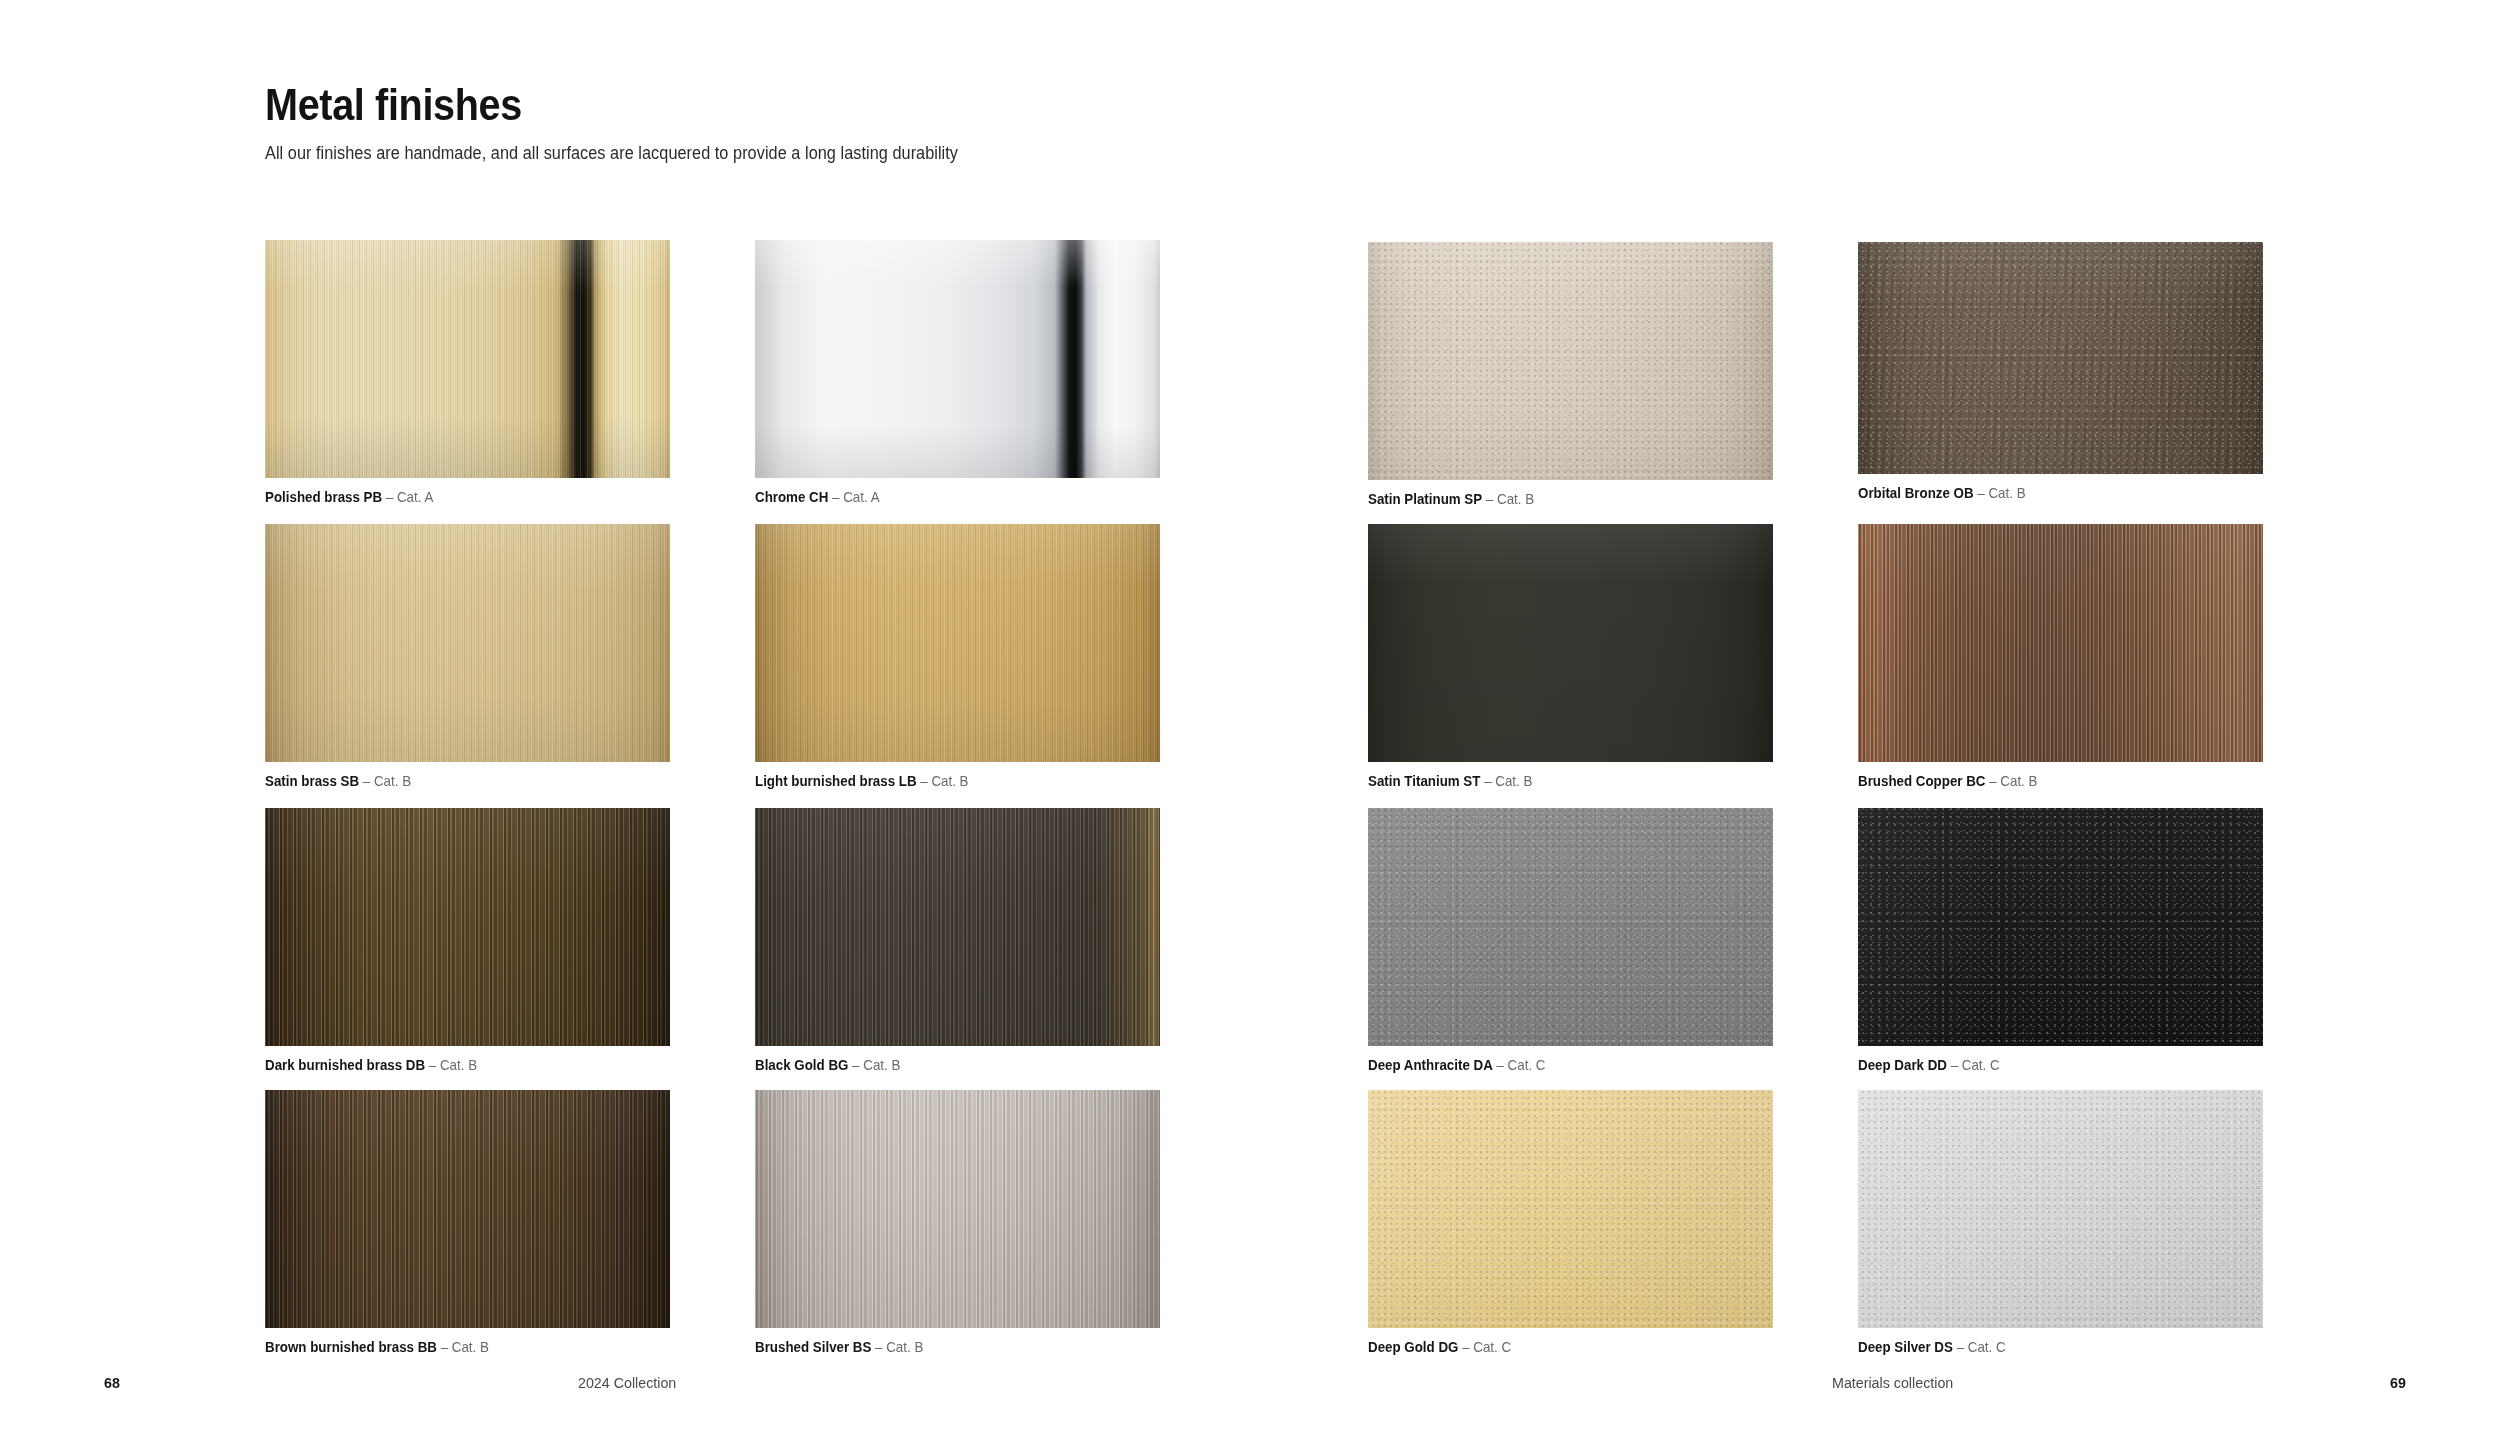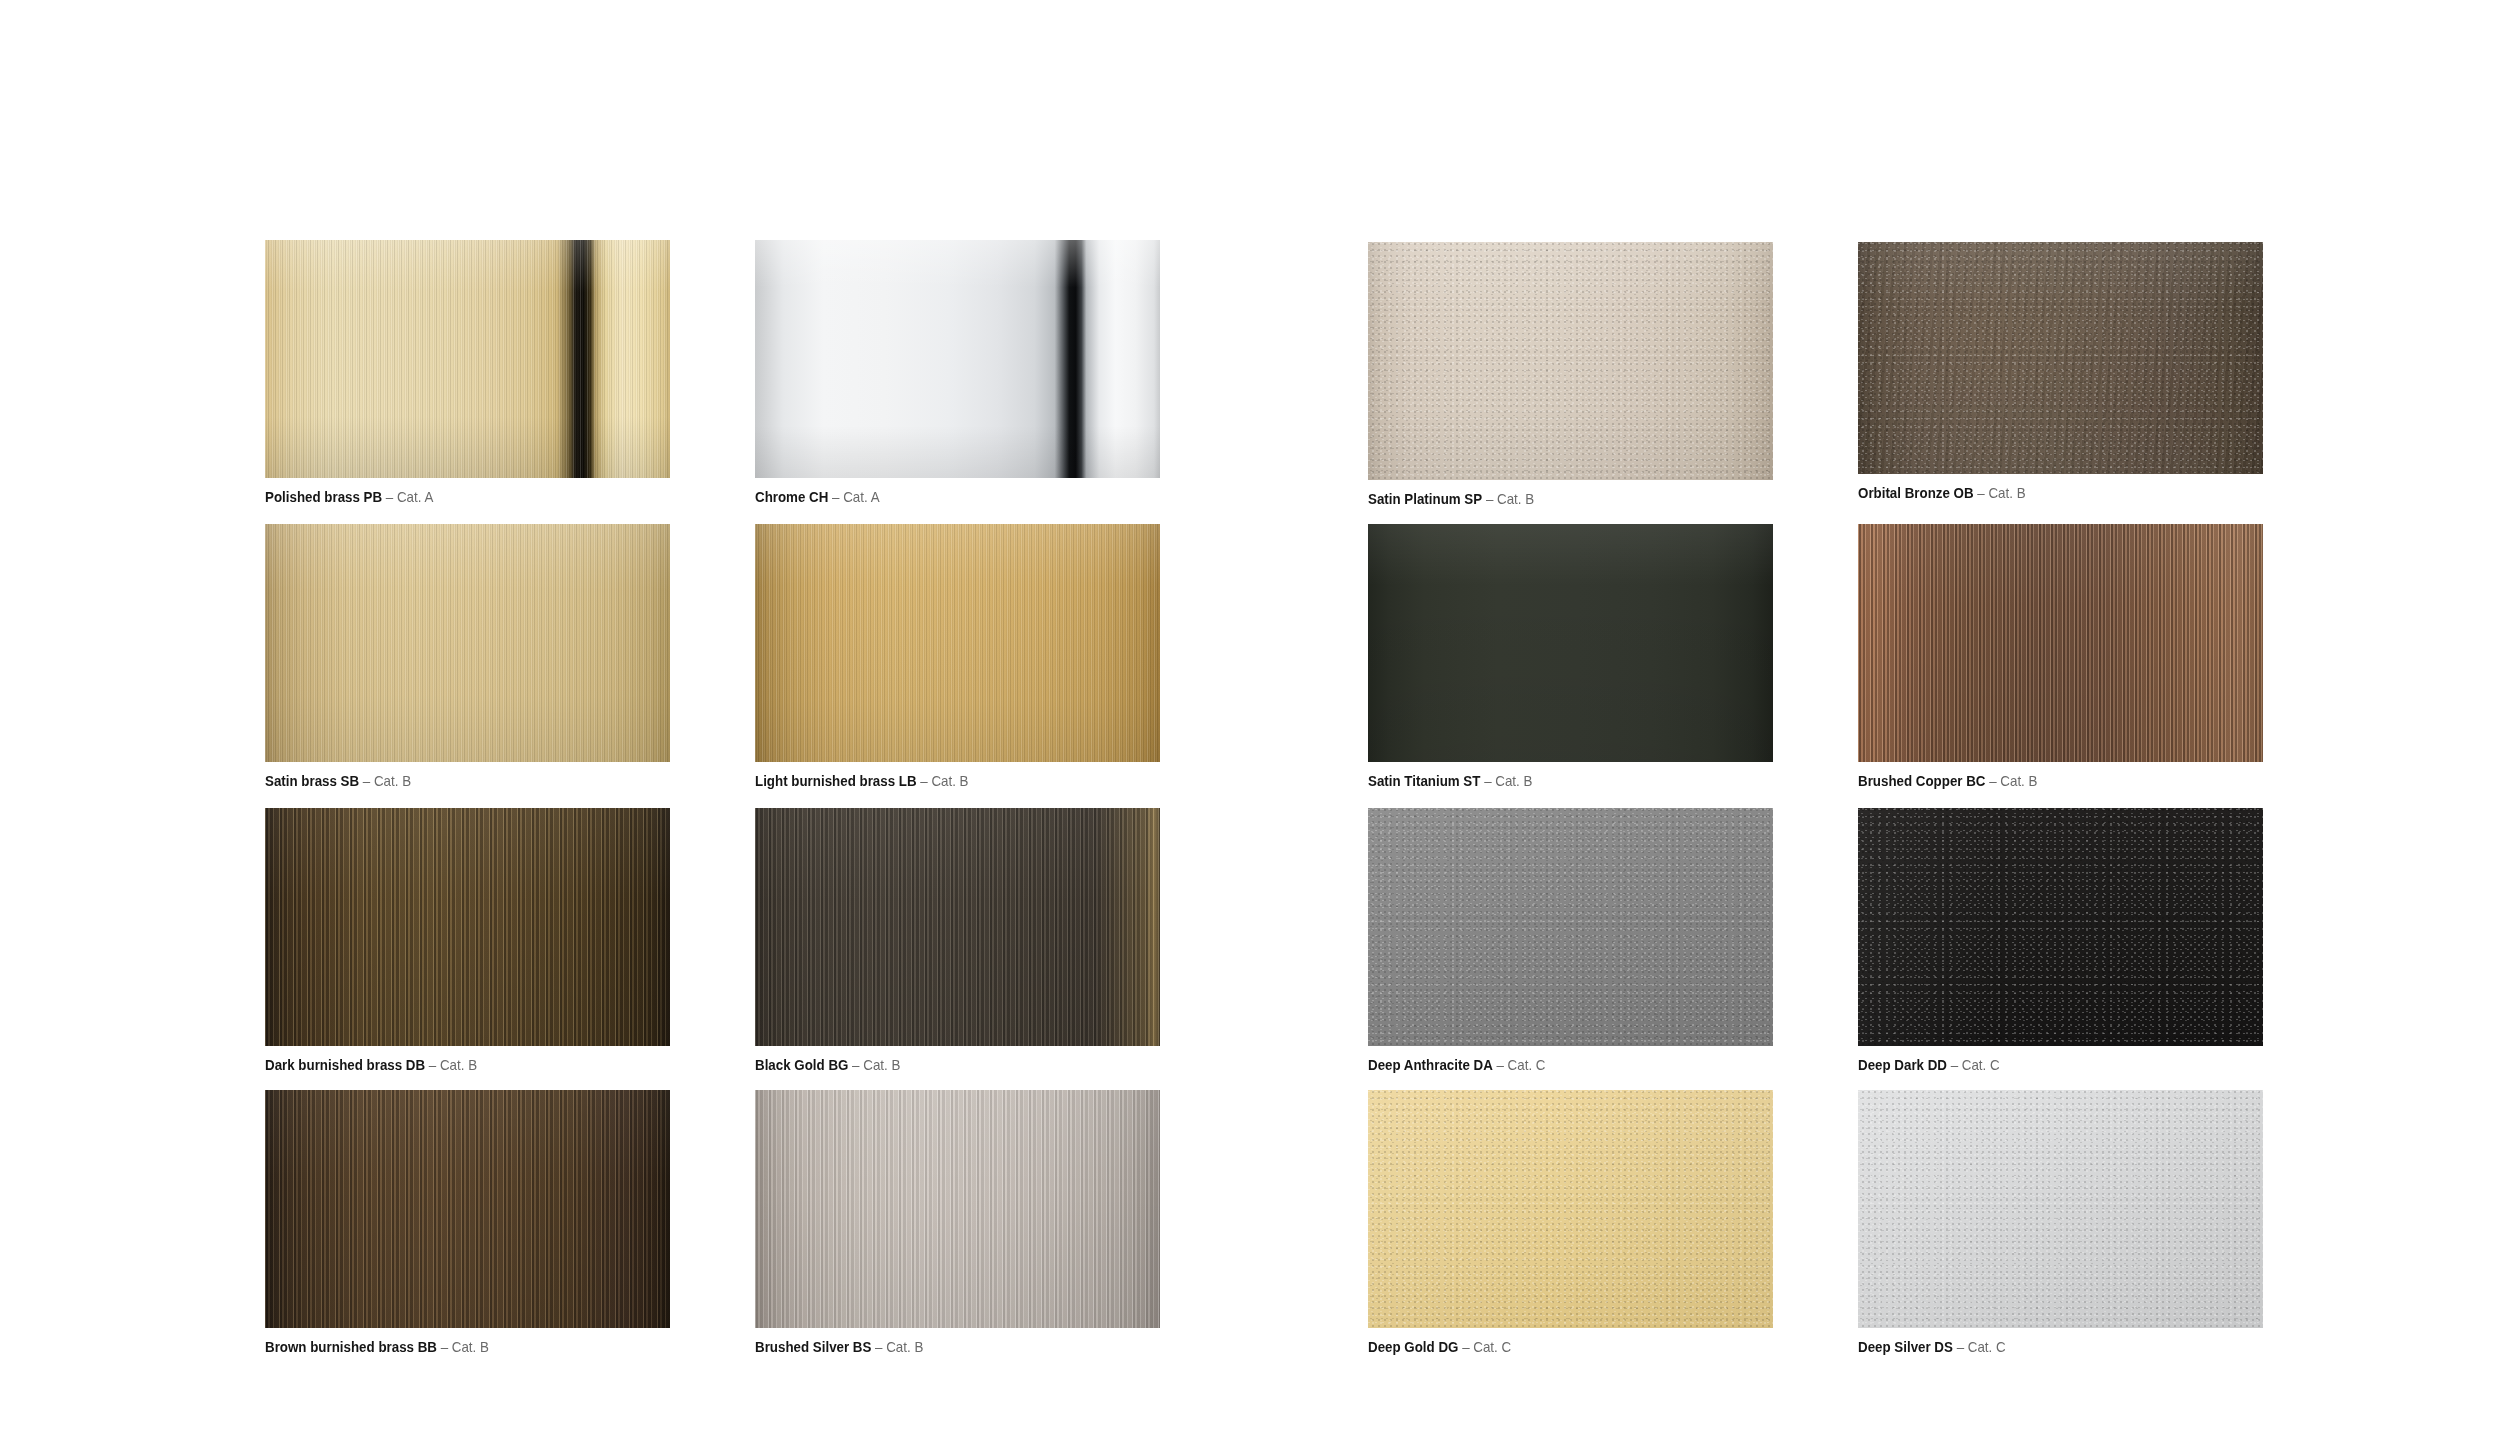--- a/index.html
+++ b/index.html
@@ -315,20 +315,24 @@
   .t-ds{
     background:linear-gradient(180deg, #dedfe0 0%, #d8d9da 35%, #d2d3d4 72%, #cdcecf 100%);
   }
   .t-ds .sheen{ background:linear-gradient(90deg, rgba(255,255,255,.12) 0%, rgba(0,0,0,0) 45%, rgba(0,0,0,.03) 100%); }
 </style>
 </head>
 <body>
 
 <div class="page">
 
+  <div class="header">
+    <div class="page-title">Metal finishes</div>
+    <div class="page-subtitle">All our finishes are handmade, and all surfaces are lacquered to provide a long lasting durability</div>
+  </div>
 
   <div class="grid">
 
     <div class="cell" style="left:265px; top:240px;">
       <div class="swatch t-pb brush-fine">
           <div class="lyr sheen"></div>
         </div>
       <div class="caption" style="top:250px;">
         <span class="nm">Polished brass PB</span>
         <span class="ct">– Cat. A</span>
@@ -480,14 +484,20 @@
           <div class="lyr sheen"></div>
         </div>
       <div class="caption" style="top:250px;">
         <span class="nm">Deep Silver DS</span>
         <span class="ct">– Cat. C</span>
       </div>
     </div>
 
   </div>
 
+  <div class="footer">
+    <div class="fnum" id="f-left">68</div>
+    <div class="ftxt" id="f-coll">2024 Collection</div>
+    <div class="ftxt" id="f-mat">Materials collection</div>
+    <div class="fnum" id="f-right">69</div>
+  </div>
 
 </div>
 
 </body></html>

